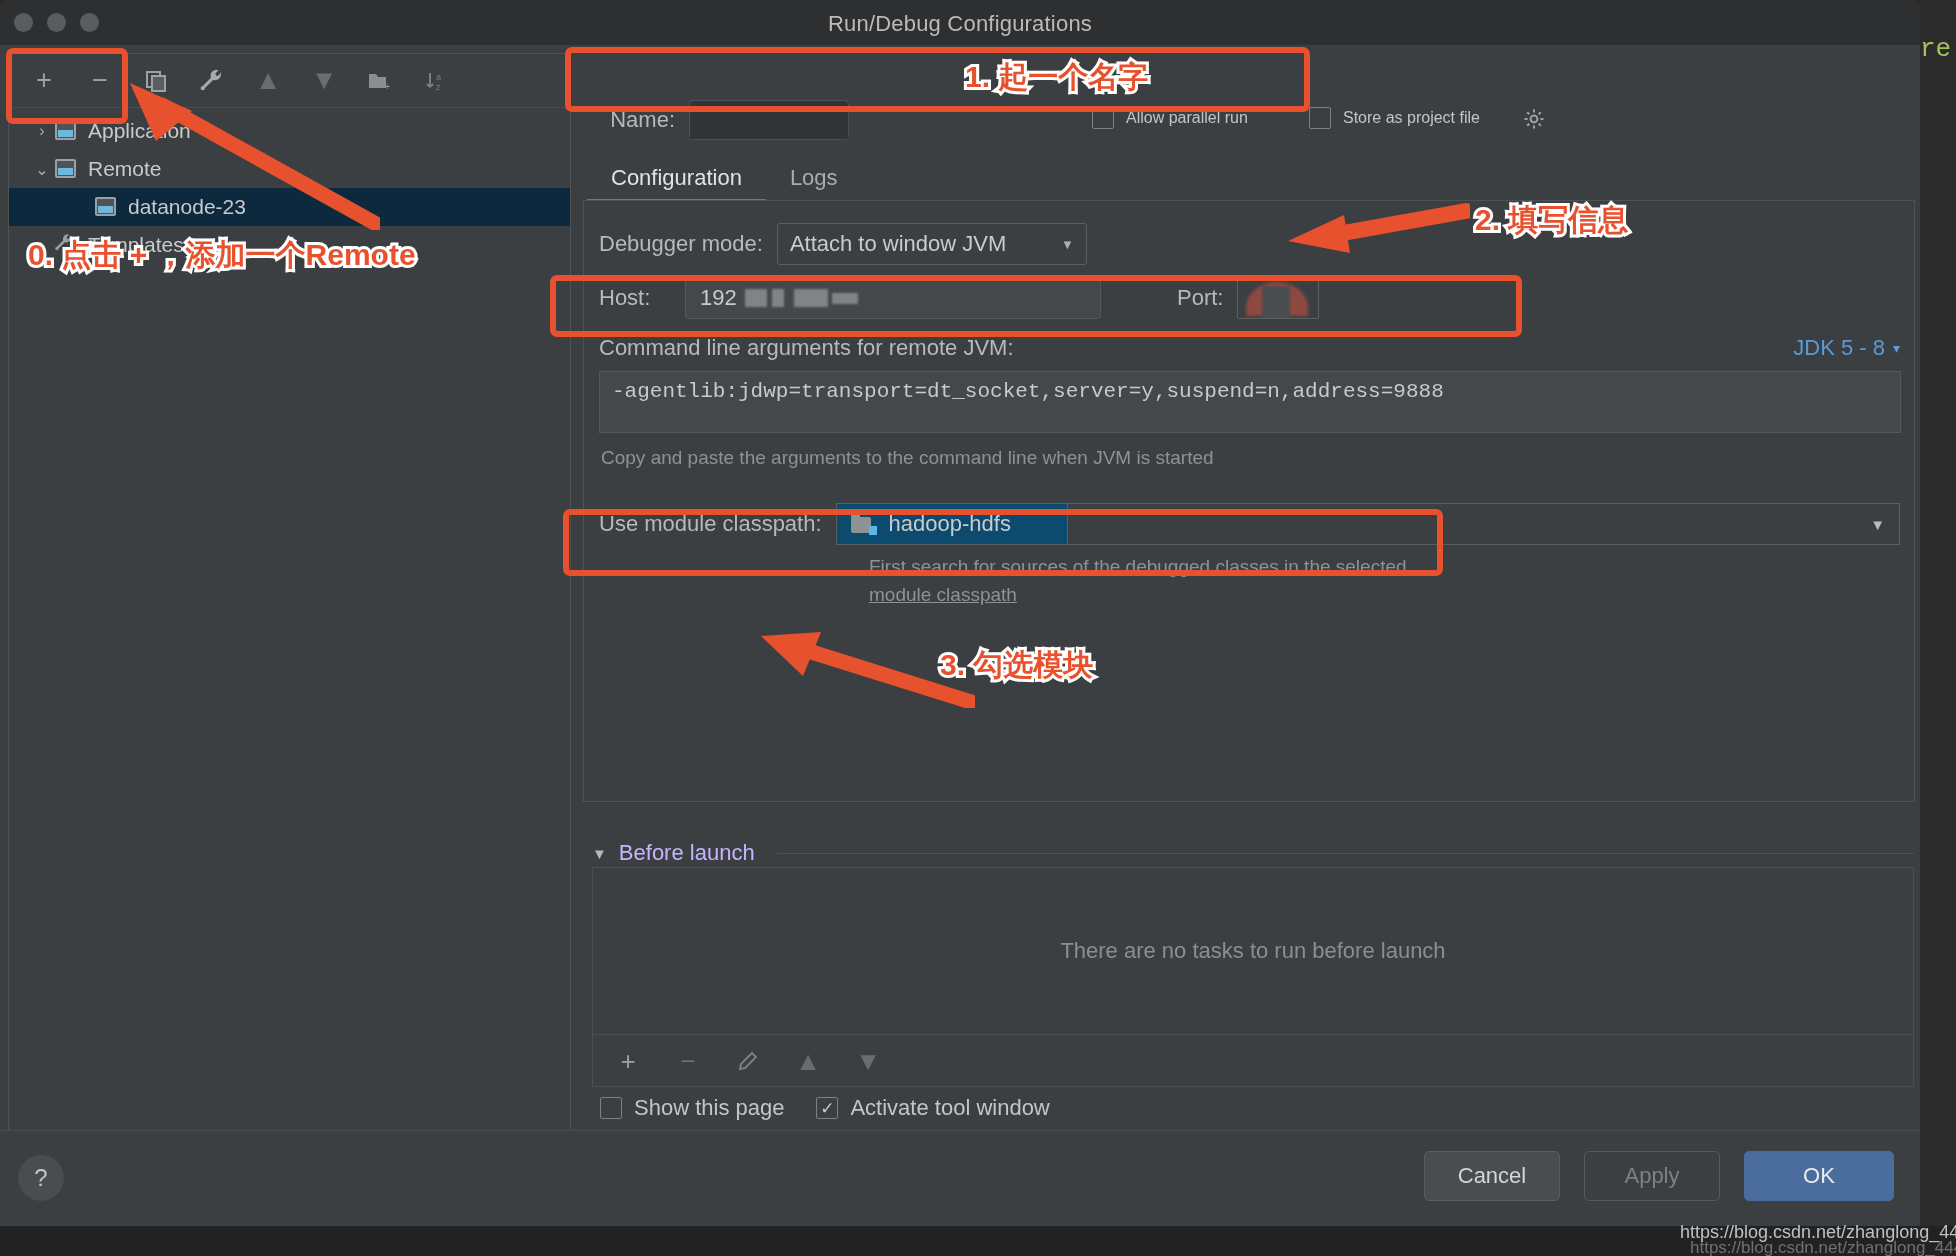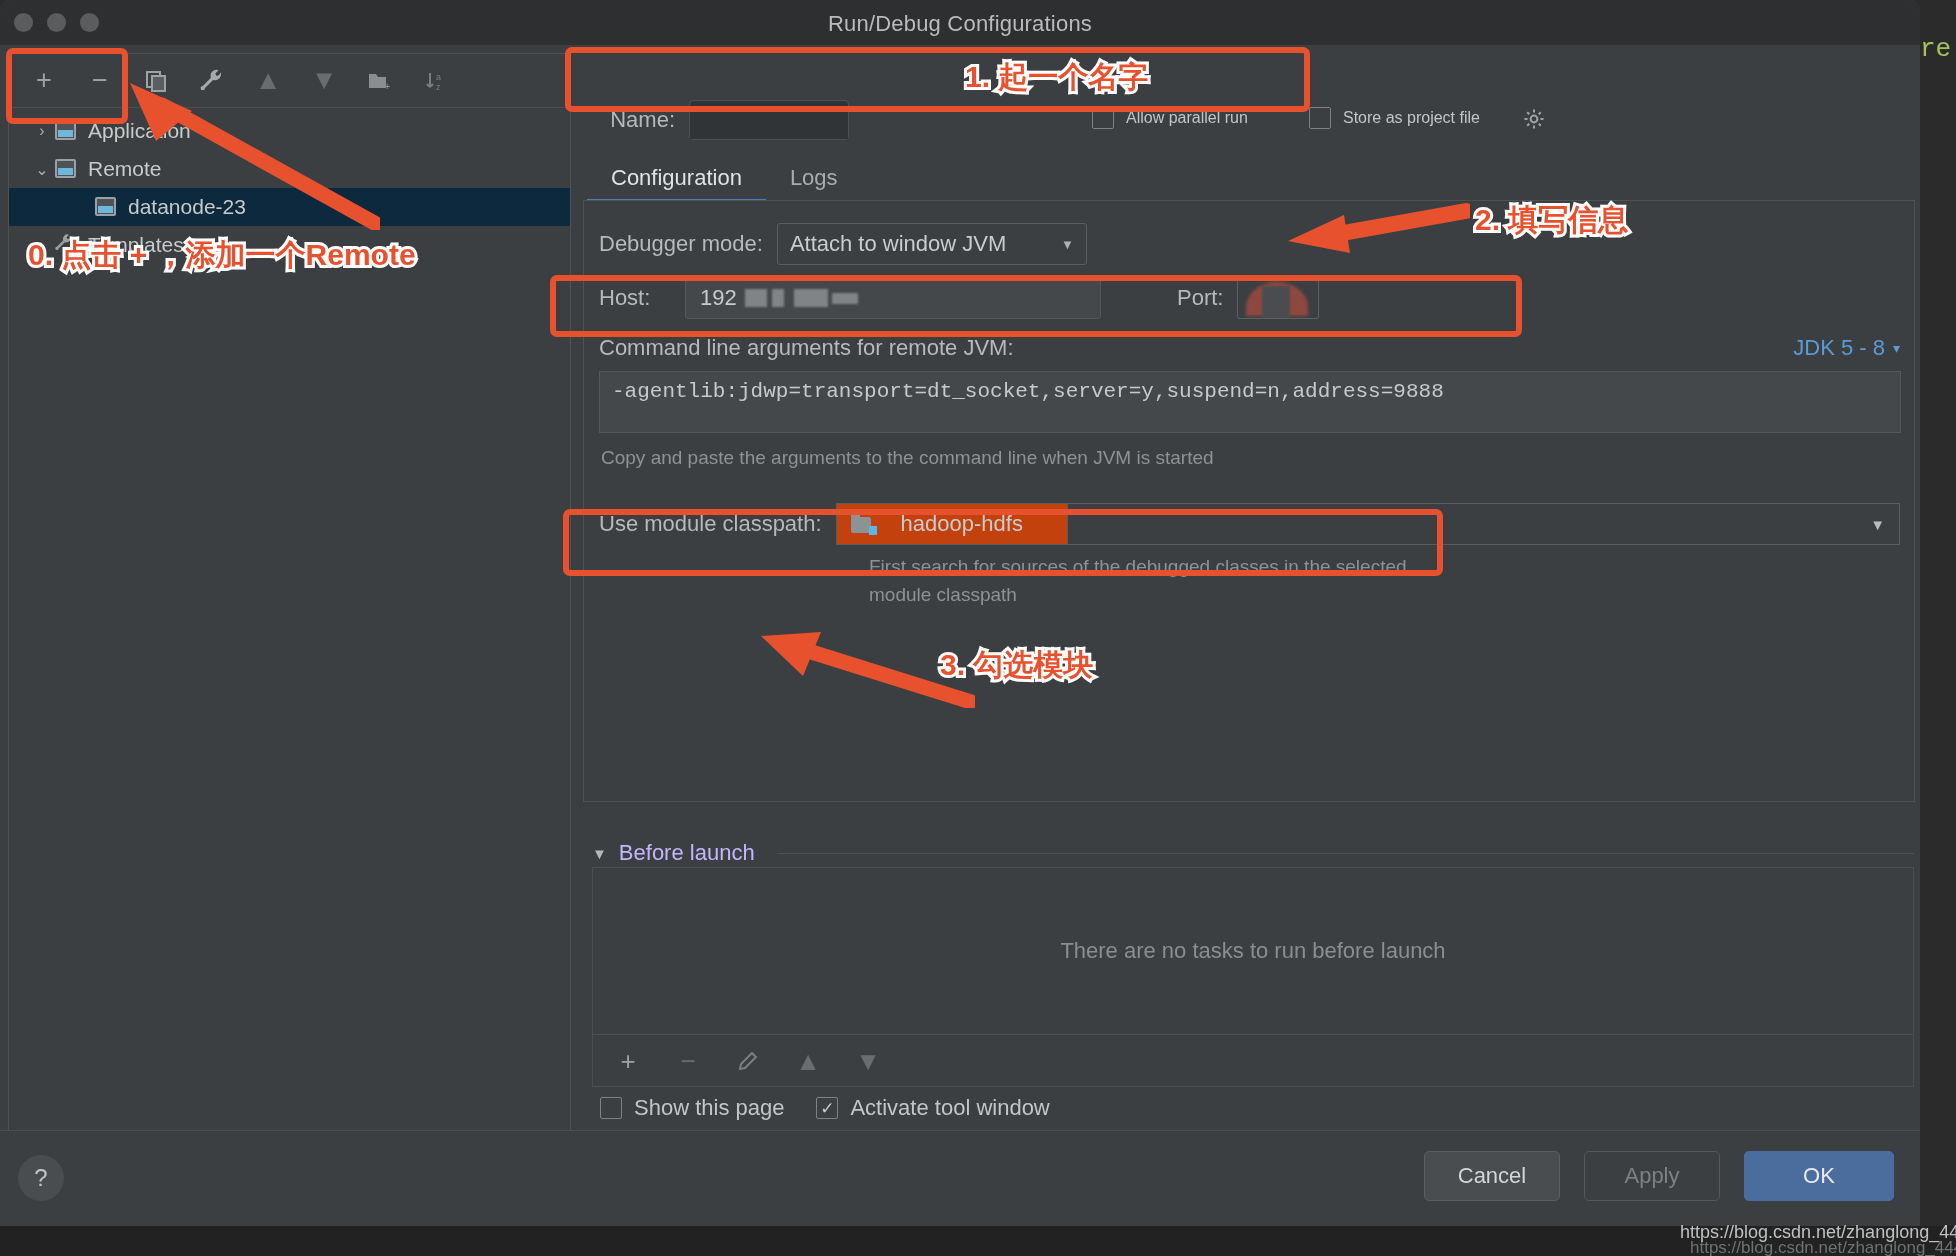--- a/index.html
+++ b/index.html
@@ -262,22 +262,22 @@
   #cmdline-hint {
     position: absolute; left: 17px; top: 246px;
     color: #8f9294; font-size: 19px;
   }
 
   
   #row-module { left: 15px; top: 302px; }
   #module-value {
     margin-left: 14px;
     width: 436px; height: 42px;
-    background: #c2410c; border: 1px solid #5a5e60;
-    display: flex; align-items: center; gap: 24px;
+    background: #0c4a6e; border: 1px solid #5a5e60;
+    display: flex; align-items: center; gap: 12px;
     padding: 0 14px;
     color: #c9cbcc; font-size: 22px;
   }
   .module-icon { width: 26px; height: 21px; position: relative; flex: 0 0 auto; }
   .module-icon .f1 {
     position: absolute; left: 0; top: 3px; width: 20px; height: 16px;
     background: #8d9295; border-radius: 2px;
   }
   .module-icon .f1::before {
     content: ""; position: absolute; left: 0; top: -4px; width: 9px; height: 5px;
@@ -292,20 +292,21 @@
     width: 833px; height: 42px;
     background: #3c3f41; border: 1px solid #5a5e60;
     display: flex; align-items: center; justify-content: flex-end;
     padding-right: 14px;
   }
   #module-dropdown .caret { color: #b9bcbe; font-size: 15px; }
   #module-hint {
     position: absolute; left: 285px; top: 352px;
     color: #8f9294; font-size: 19px; line-height: 1.45;
     width: 600px;
+    text-decoration: underline;
   }
 
   
   #before-launch-header {
     position: absolute; left: 592px; top: 795px;
     width: 1330px; display: flex; align-items: center; gap: 12px;
   }
   #bl-twisty { color: #b4b7b9; font-size: 15px; }
   #bl-title { color: #c4b5fd; font-size: 22px; white-space: nowrap; }
   #bl-rule { flex: 1; height: 1px; background: #4d5153; margin-left: 10px; }

